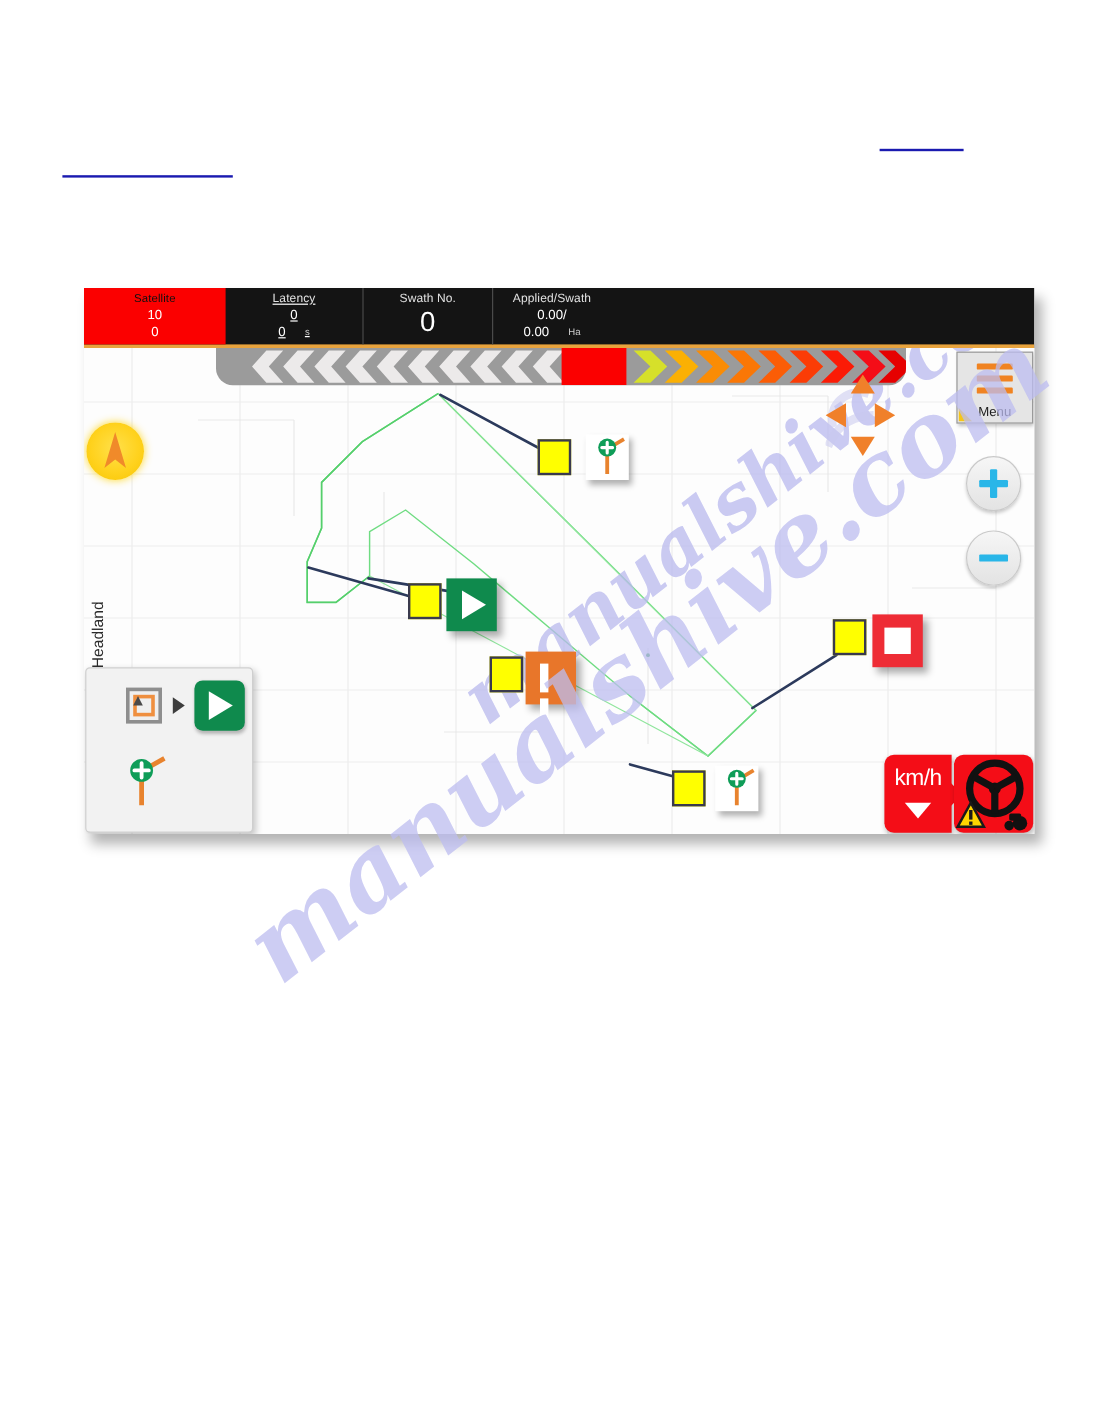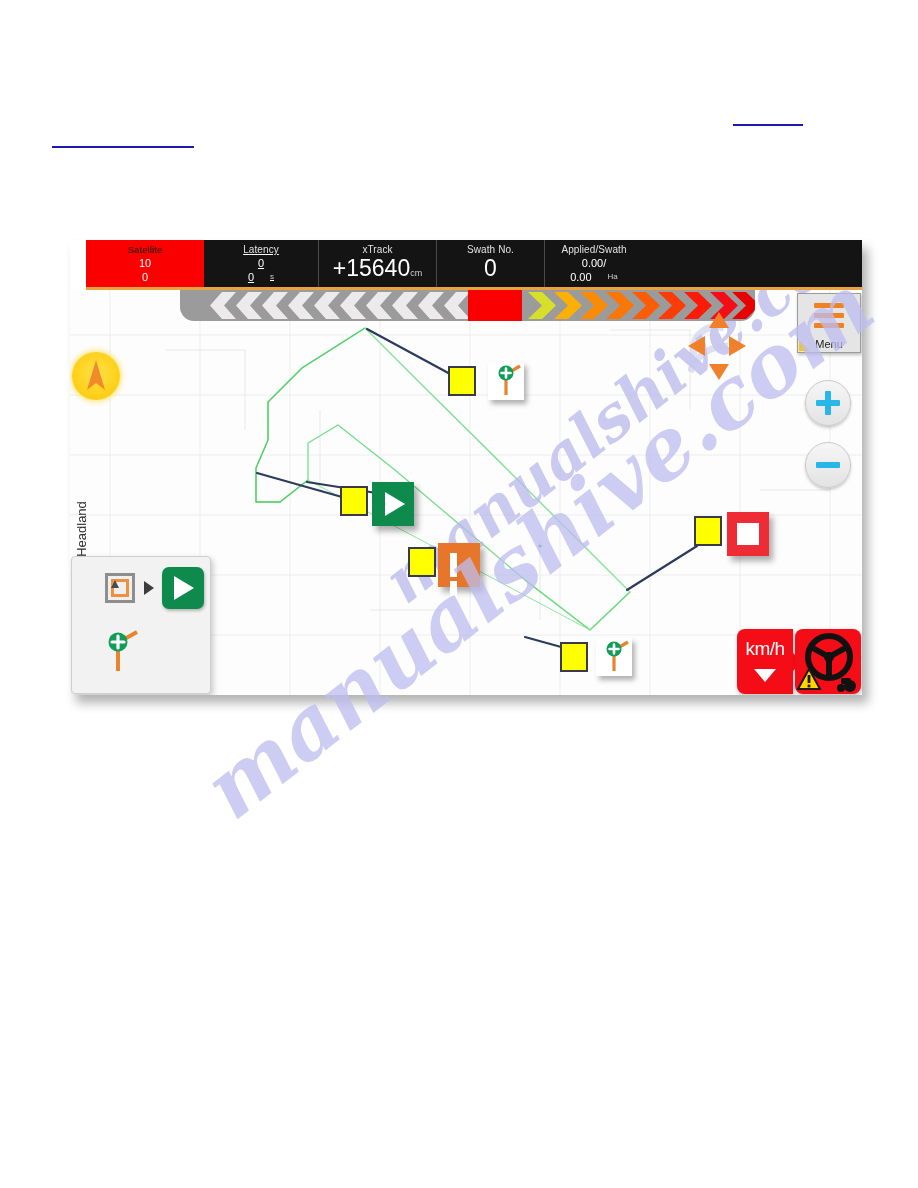--- a/index.html
+++ b/index.html
@@ -36,21 +36,21 @@
     width: 792px;
     height: 455px;
     background: #ffffff;
     box-shadow: 6px 8px 10px rgba(0,0,0,0.30);
     overflow: hidden;
   }
 
   
   #statusbar {
     position: absolute;
-    left: 16px; top: 0;
+    left: 0; top: 0;
     width: 792px;
     height: 50px;
     background: #141414;
     display: flex;
     border-bottom: 3px solid #e8a33d;
     box-sizing: border-box;
   }
   .stat {
     position: relative;
     box-sizing: border-box;
@@ -392,26 +392,20 @@
 
       <div class="stat latency">
         <div class="lbl">Latency</div>
         <div class="v1">0</div>
         <div class="twocol">
           <span class="v2">0</span>
           <span class="unit">s</span>
         </div>
       </div>
 
-      <div class="stat xtrack">
-        <div class="lbl">xTrack</div>
-        <div class="big">
-          <span>+15640</span><span class="unit">cm</span>
-        </div>
-      </div>
 
 
       <div class="stat swath">
         <div class="lbl">Swath No.</div>
         <div class="big"><span>0</span></div>
       </div>
 
       <div class="stat applied">
         <div class="lbl">Applied/Swath</div>
         <div class="v1">0.00/</div>

